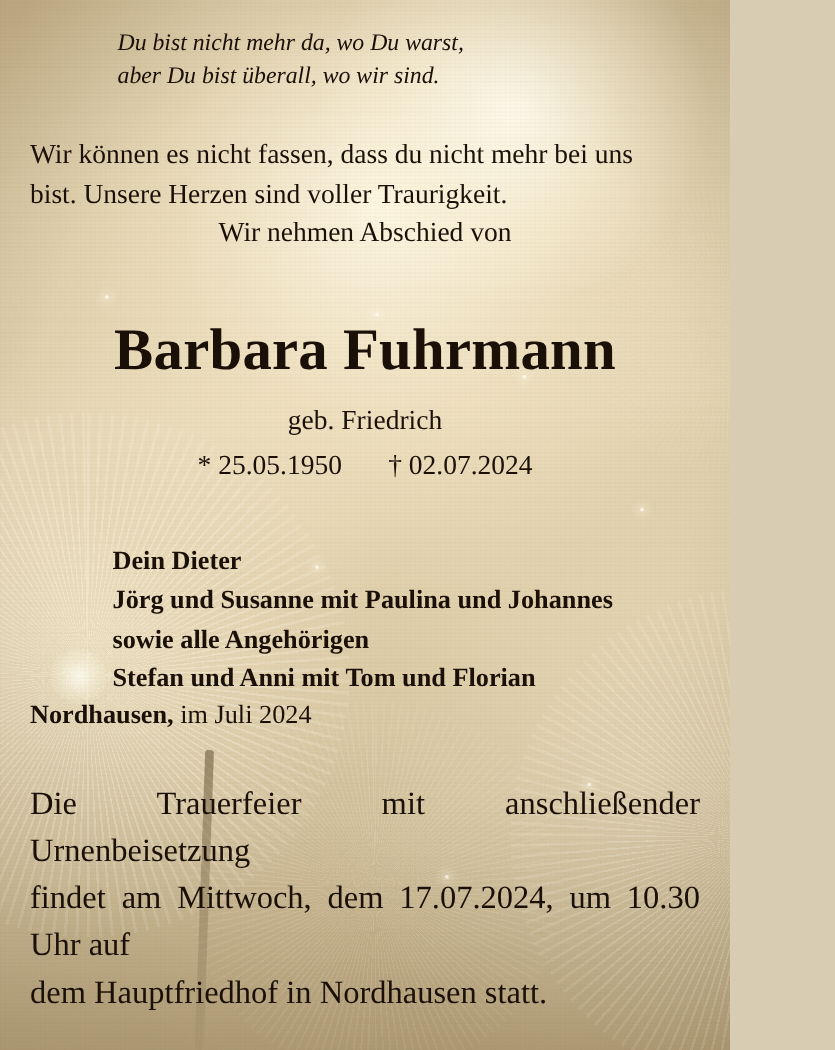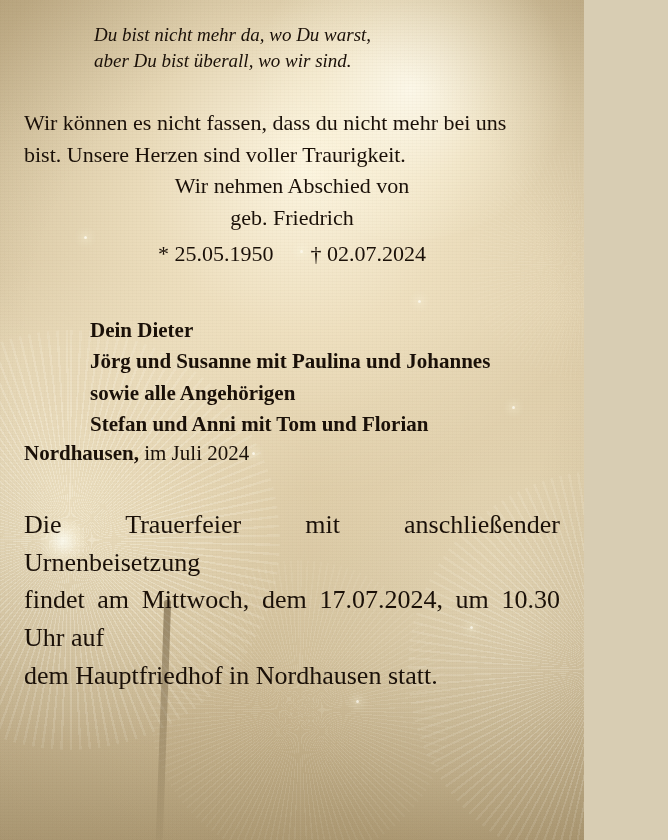--- a/index.html
+++ b/index.html
@@ -132,21 +132,21 @@
 
   .name {
     margin-top: 52px;
     text-align: center;
     font-weight: bold;
     font-size: 47px;
     letter-spacing: 0.2px;
   }
 
   .maiden {
-    margin-top: 4px;
+    margin-top: 16px;
     text-align: center;
     font-size: 22px;
   }
 
   .dates {
     margin-top: 10px;
     text-align: center;
     font-size: 22px;
   }
   .dates .gap { display: inline-block; width: 26px; }
@@ -206,20 +206,21 @@
       <div>Du bist nicht mehr da, wo Du warst,</div>
       <div>aber Du bist überall, wo wir sind.</div>
     </div>
 
     <div class="intro">
       <div>Wir können es nicht fassen, dass du nicht mehr bei uns</div>
       <div>bist. Unsere Herzen sind voller Traurigkeit.</div>
       <div class="l3">Wir nehmen Abschied von</div>
     </div>
 
+    <div class="name">Barbara Fuhrmann</div>
 
     <div class="maiden">geb. Friedrich</div>
 
     <div class="dates">
       <span>*</span>
       <span>25.05.1950</span>
       <span class="gap"></span>
       <span>†</span>
       <span>02.07.2024</span>
     </div>

